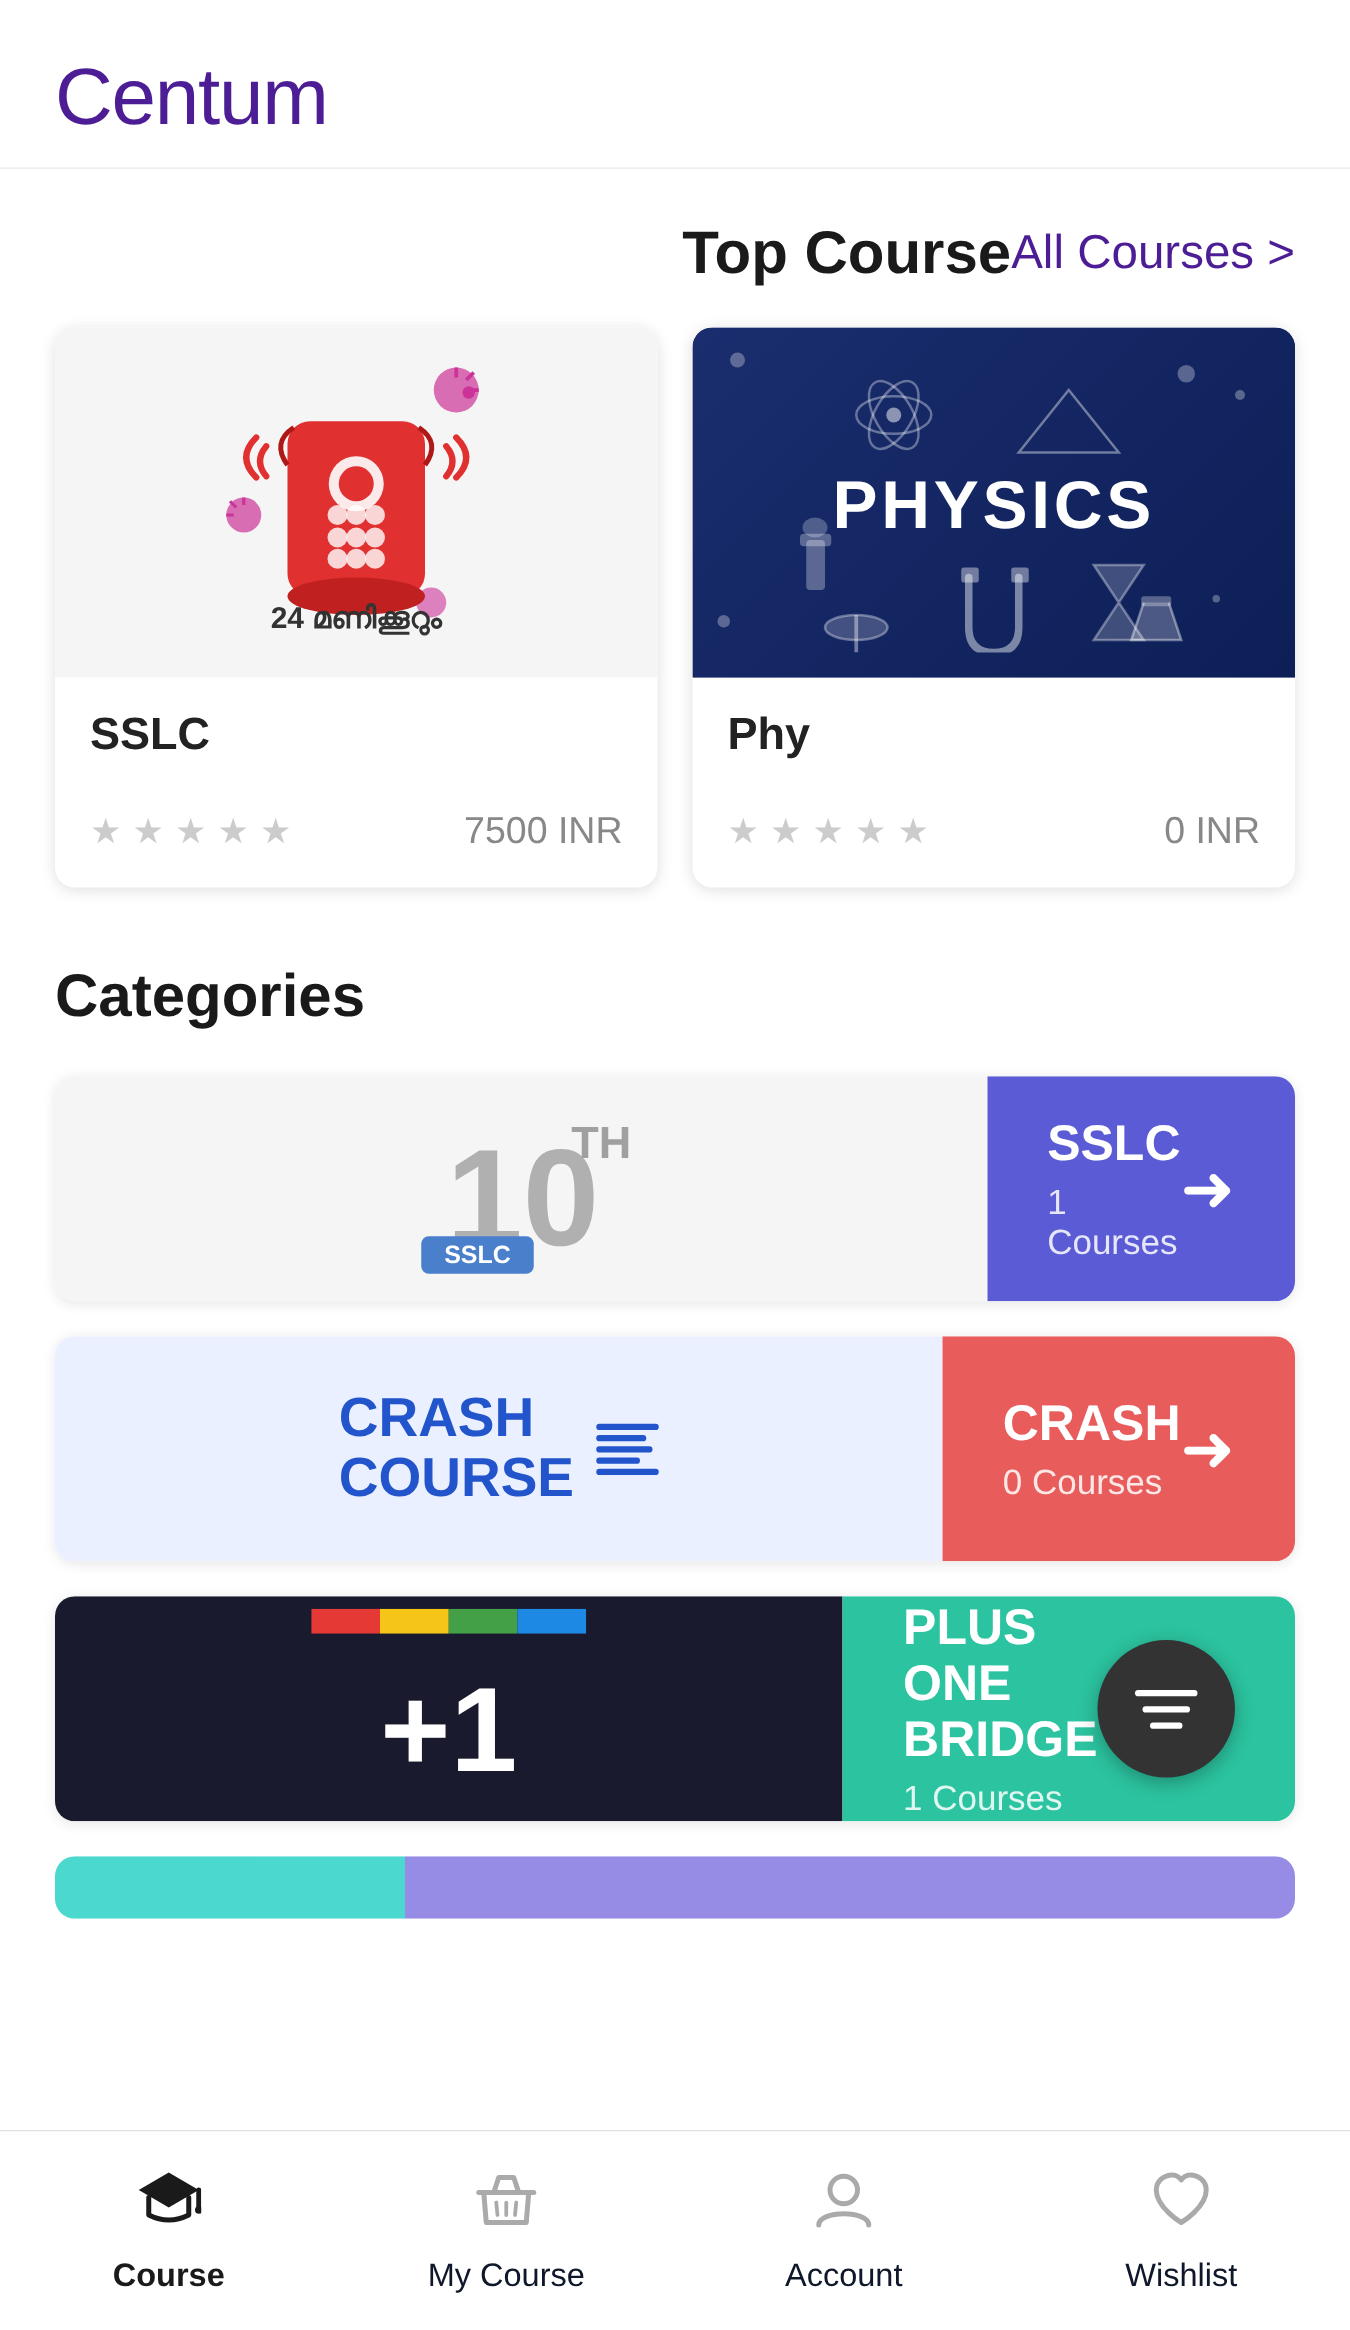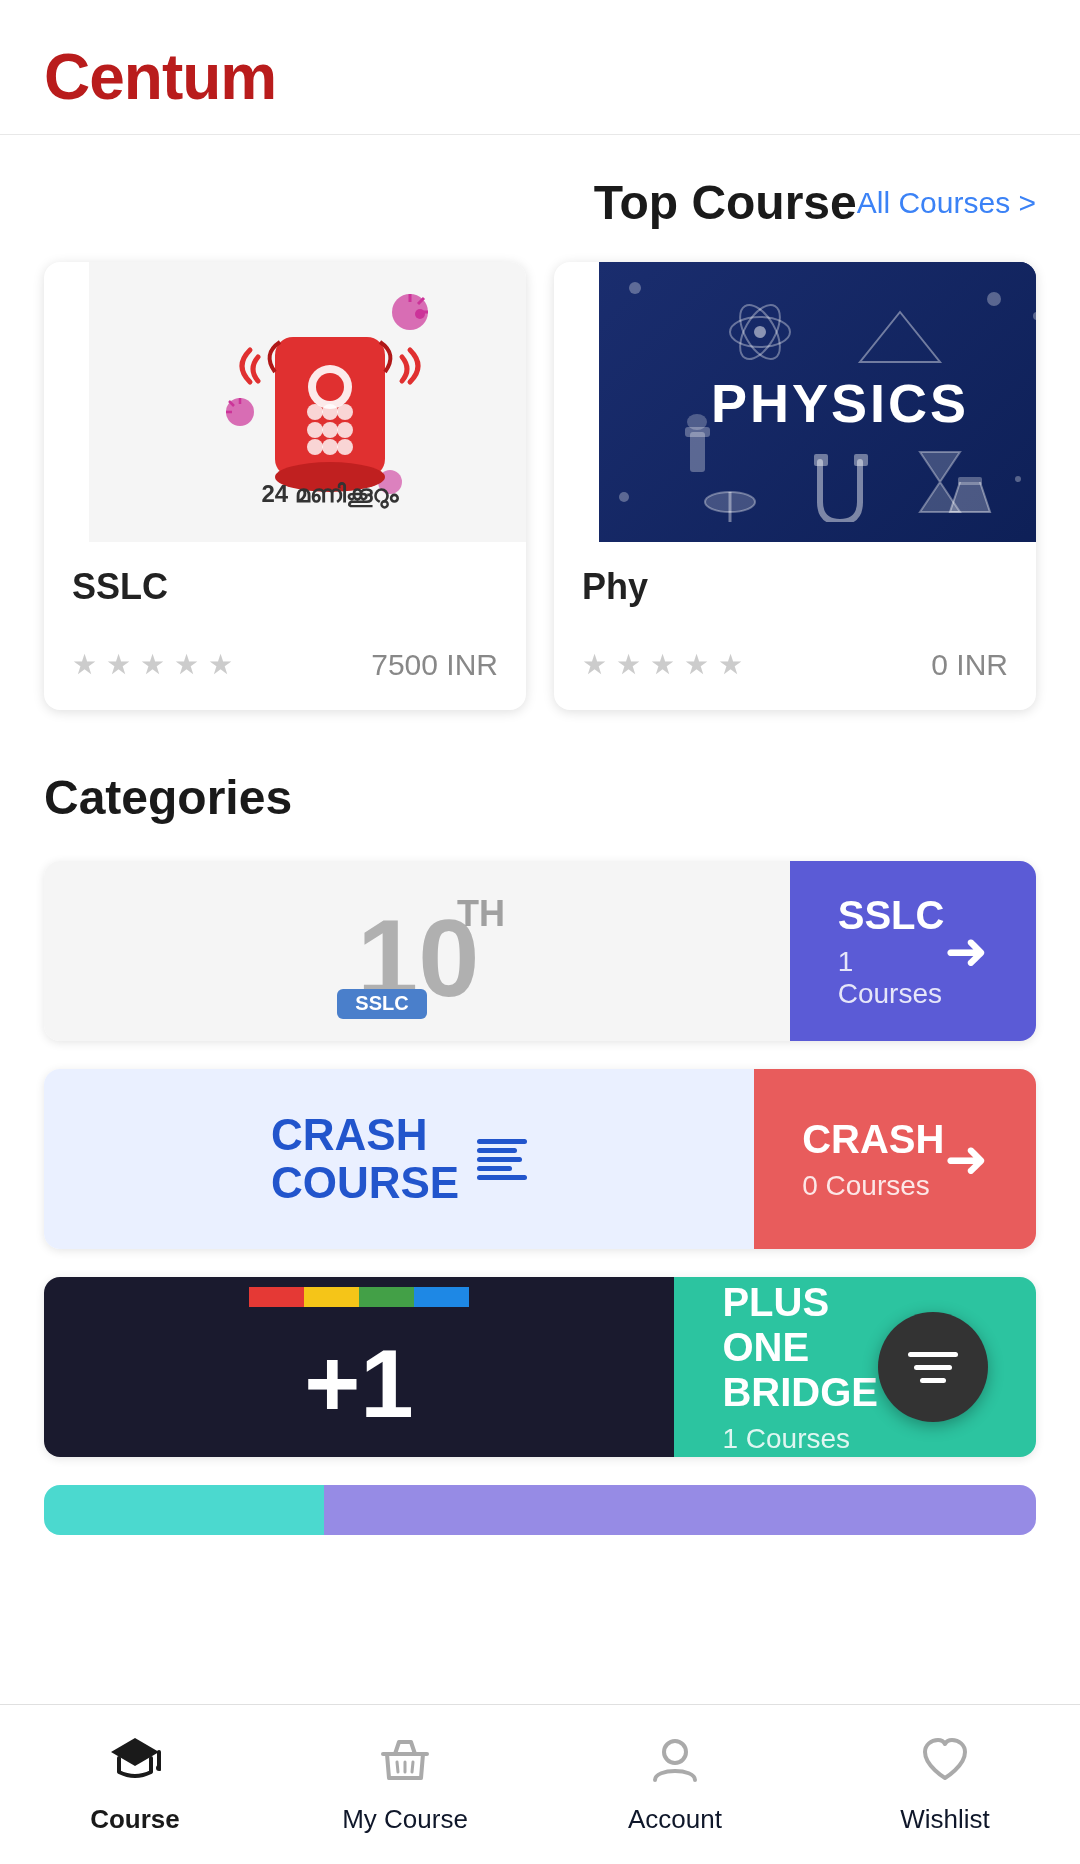--- a/index.html
+++ b/index.html
@@ -13,22 +13,22 @@
       position: relative;
     }
 
     
     .header {
       padding: 40px 44px 20px;
       border-bottom: 1px solid #e8e8e8;
     }
     .header-title {
       font-size: 64px;
-      font-weight: 700;
-      color: #b91c1c;
+      font-weight: 400;
+      color: #4c1d95;
       letter-spacing: -1px;
     }
 
     
     .main-content {
       padding: 40px 44px 120px;
     }
 
     
     .section-header {
@@ -36,22 +36,22 @@
       justify-content: flex-end;
       align-items: center;
       margin-bottom: 32px;
     }
     .section-title {
       font-size: 48px;
       font-weight: 700;
       color: #1a1a1a;
     }
     .section-link {
-      font-size: 30px;
-      color: #3b82f6;
+      font-size: 38px;
+      color: #4c1d95;
       cursor: pointer;
     }
 
     
     .course-cards-row {
       display: flex;
       gap: 28px;
       margin-bottom: 60px;
     }
     .course-card {
@@ -64,21 +64,20 @@
       flex-direction: column;
     }
     .course-card-image {
       width: 100%;
       height: 280px;
       display: flex;
       align-items: center;
       justify-content: flex-start;
       overflow: hidden;
       background: #f5f5f5;
-      margin-left: 45px;
     }
     .course-card-image.sslc-bg {
       background: #f5f5f5;
       position: relative;
     }
     .course-card-image.phy-bg {
       background: #1a2d6e;
     }
     .course-card-body {
       padding: 24px 28px 28px;

